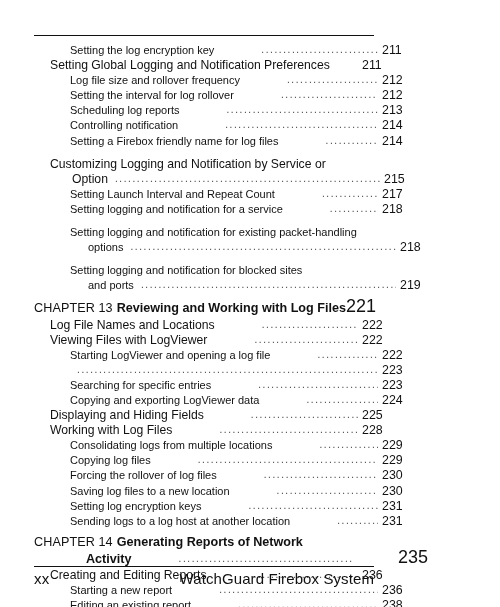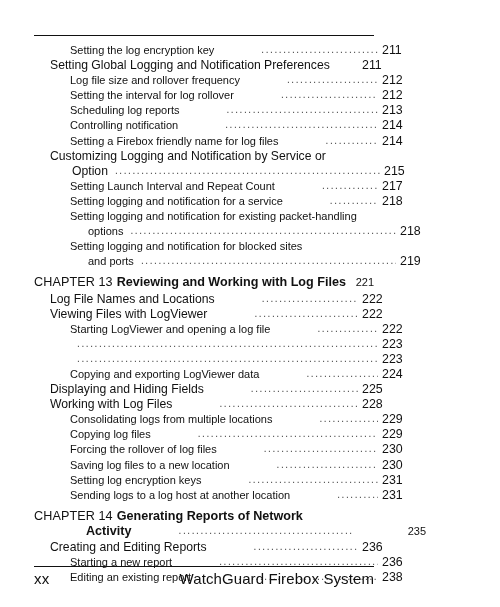--- a/index.html
+++ b/index.html
@@ -93,23 +93,22 @@
   }
   .entry.chapter .chap-label {
     font-weight: normal;
     letter-spacing: 0.1px;
   }
   .entry.chapter .chap-title {
     font-weight: bold;
     margin-left: 4px;
   }
   .entry.chapter .pageno {
-    font-size: 11px;
+    font-size: 18px;
     font-weight: normal;
-    text-align: right;
   }
 
   
   .entry.lvl1 {
     padding-left: 16px;
     font-size: 12.2px;
   }
   .entry.lvl1 .pageno { font-size: 12.4px; }
 
   
@@ -145,21 +144,21 @@
   .entry.chapter.wrap .line1 { padding-left: 0; }
 
   
   .entry.chapter .pageno,
   .entry.lvl1 .pageno,
   .entry.lvl2 .pageno { min-width: 28px; }
 
   .entry.chapter { padding-right: 0; }
 
   
-  .entry.lvl1.wrap, .entry.lvl2.wrap { padding-right: 0; }
+  .entry.lvl1.wrap, .entry.lvl2.wrap { padding-right: 0; margin-top: 8px; }
 
   
   .footer {
     position: absolute;
     left: 34px;
     top: 570px;
     width: 340px;
     display: flex;
     justify-content: space-between;
     align-items: baseline;
@@ -293,20 +292,21 @@
         <span class="pageno">222</span>
       </div>
       <div class="entry lvl2">
         <span class="title-wrap">
           <span class="leader">..........................................................................................</span>
         </span>
         <span class="pageno">223</span>
       </div>
       <div class="entry lvl2">
         <span class="title-wrap">
+          <span class="title">Searching for specific entries</span>
           <span class="leader">..........................................................................................</span>
         </span>
         <span class="pageno">223</span>
       </div>
       <div class="entry lvl2">
         <span class="title-wrap">
           <span class="title">Copying and exporting LogViewer data</span>
           <span class="leader">..........................................................................................</span>
         </span>
         <span class="pageno">224</span>

